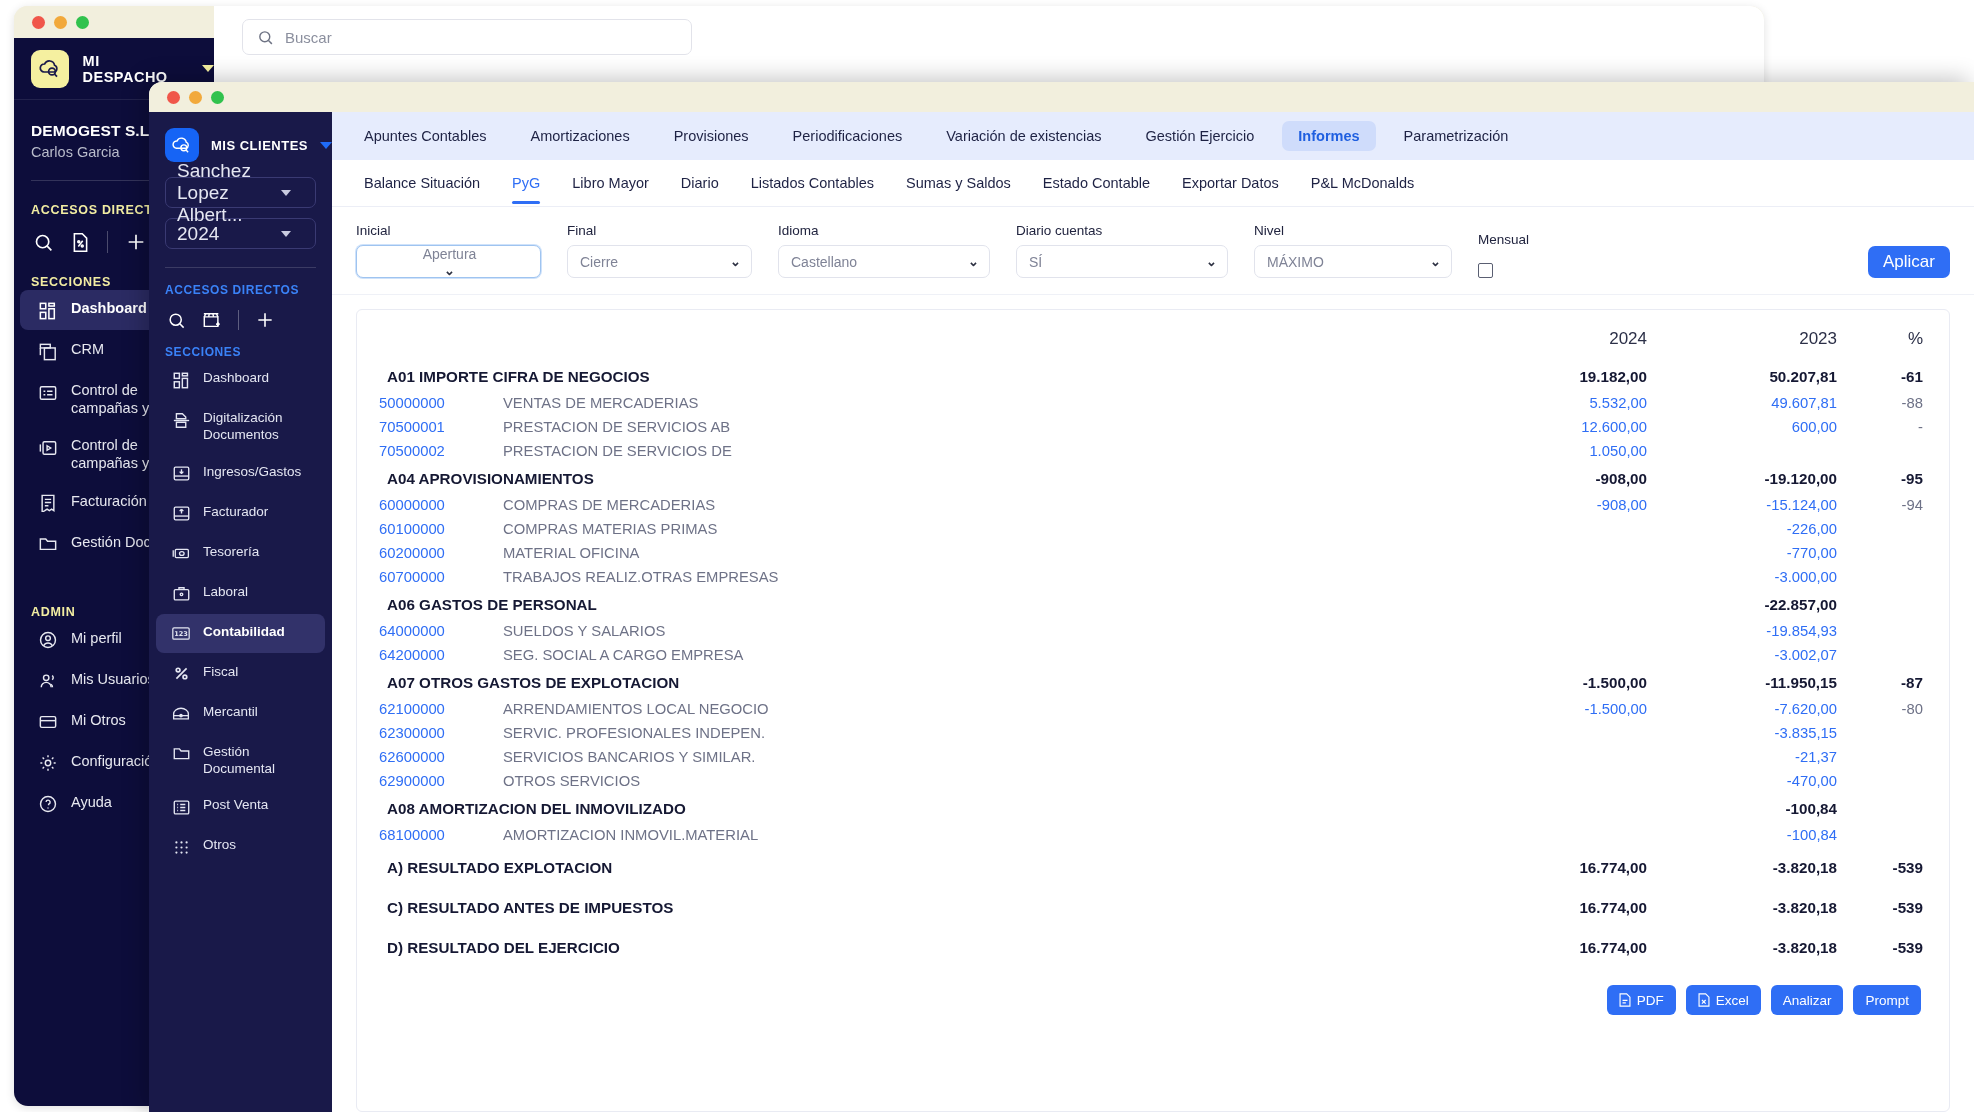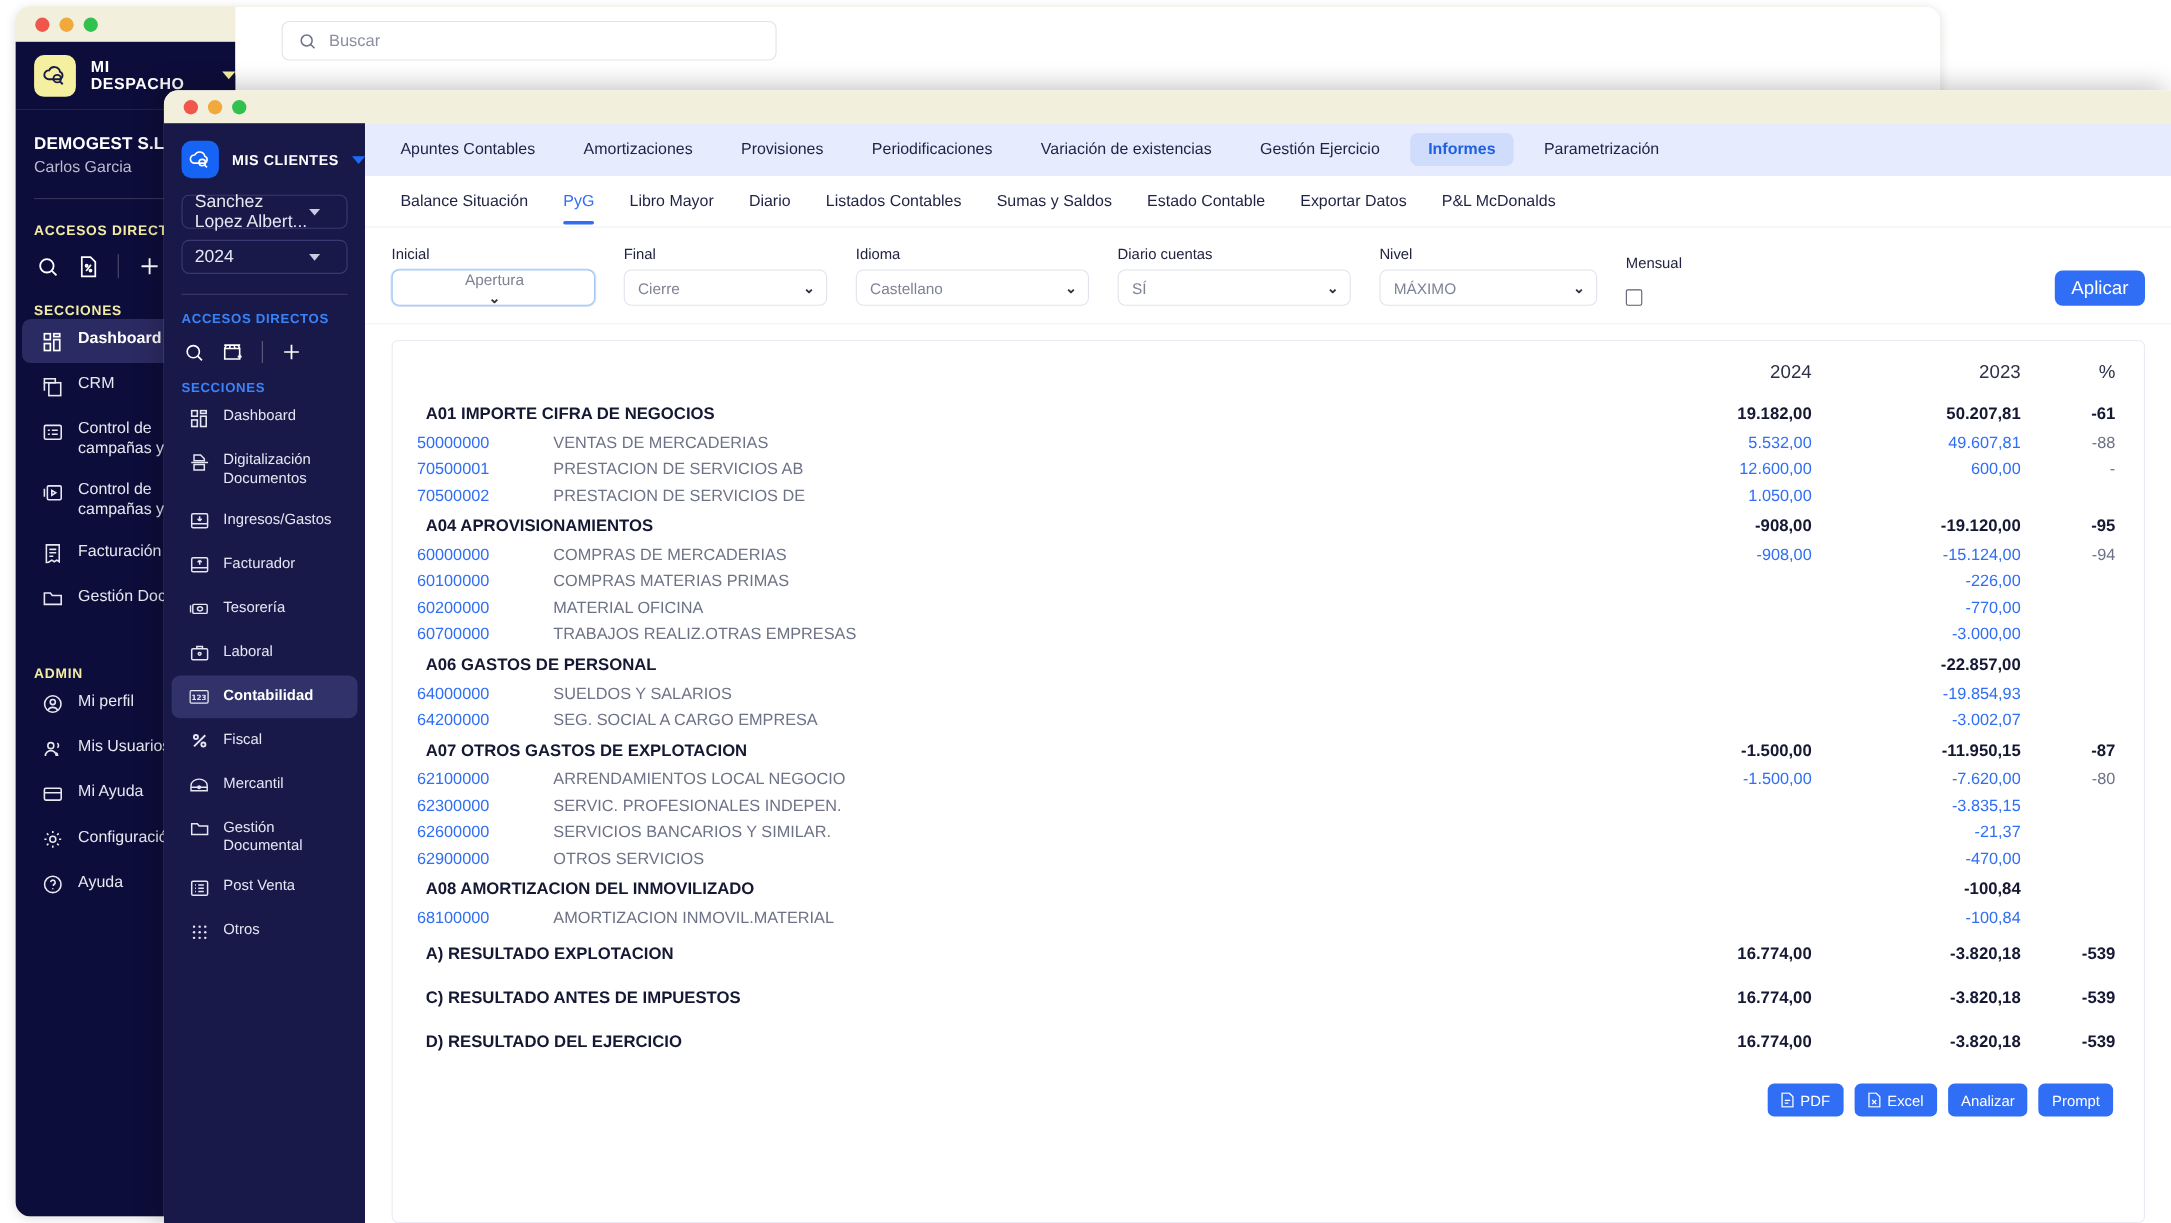--- a/index.html
+++ b/index.html
@@ -30,21 +30,21 @@
   .dot.green { background:#31c24d; }
 
   .back-body { display:flex; height: calc(100% - 32px); background:#fff; }
 
   .back-sidebar {
     width: 200px; background: #0d0d3b; color:#fff; flex:none;
     position: relative;
   }
   .back-topbar {
     position:absolute; left:200px; top:0; right:0; height:62px;
-    background:#fff; display:flex; align-items:center; padding-left:42px;
+    background:#fff; display:flex; align-items:center; padding-left:28px;
   }
   .search-box {
     width: 450px; height: 36px; border:1px solid #e2e3ea; border-radius:7px;
     display:flex; align-items:center; gap:11px; padding:0 14px;
     background:#fff;
   }
   .search-box .ph { color:#8b8f9e; font-size:15px; }
 
   .brand-row {
     height: 62px; display:flex; align-items:center; gap:14px; padding-left:17px;
@@ -91,21 +91,21 @@
     width:183px; flex:none; background:#191949; color:#fff; padding-bottom:10px;
   }
   .fs-brand { display:flex; align-items:center; gap:12px; padding: 16px 0 0 16px; }
   .fs-logo { width:34px;height:34px;border-radius:9px;background:#1664f5;display:flex;align-items:center;justify-content:center; }
   .fs-name { font-size:13px; font-weight:700; letter-spacing:.5px; }
   .caret-b { width:0;height:0;border-left:6px solid transparent;border-right:6px solid transparent;border-top:7px solid #1f6bf7; }
 
   .fs-select {
     margin: 15px 16px 0 16px; height:31px; border:1px solid #3a3a73; border-radius:7px;
     display:flex; align-items:center; justify-content:space-between; padding:0 24px 0 11px;
-    font-size:16px; color:#e5e7f2;
+    font-size:19px; color:#e5e7f2;
   }
   .caret-w { width:0;height:0;border-left:5px solid transparent;border-right:5px solid transparent;border-top:6px solid #c9cbe0; }
   .fs-hr { height:1px; background:rgba(255,255,255,.15); margin:18px 16px 0 16px; }
   .fs-sec { font-size:12px; font-weight:700; color:#3a82f7; letter-spacing:.6px; padding:15px 0 0 16px; }
   .fs-icons { display:flex; align-items:center; gap:16px; padding:13px 0 0 18px; }
   .fs-sep { width:1px;height:20px;background:rgba(255,255,255,.3); }
 
   .fs-item {
     display:flex; align-items:flex-start; gap:12px; padding:9px 8px 9px 15px;
     color:#e4e6f2; font-size:13.5px; line-height:1.28; margin:1px 7px; border-radius:8px;
@@ -329,21 +329,21 @@
           </span>
           <span>Mis Usuarios</span>
         </div>
         <div class="nav-item">
           <span class="ico">
             <svg width="18" height="18" viewBox="0 0 20 20" fill="none" stroke="#e7e8f0" stroke-width="1.6">
                 <rect x="1.5" y="4" width="17" height="12" rx="1.6"></rect>
                 <path d="M1.5 8.5h17"></path>
               </svg>
           </span>
-          <span>Mi Ayuda</span>
+          <span>Mi Otros</span>
         </div>
         <div class="nav-item">
           <span class="ico">
             <svg width="18" height="18" viewBox="0 0 20 20" fill="none" stroke="#e7e8f0" stroke-width="1.6">
                 <circle cx="10" cy="10" r="3"></circle>
                 <path d="M10 1.5v2.2M10 16.3v2.2M18.5 10h-2.2M3.7 10H1.5M16 4l-1.6 1.6M5.6 14.4 4 16M16 16l-1.6-1.6M5.6 5.6 4 4"></path>
               </svg>
           </span>
           <span>Configuración</span>
         </div>

